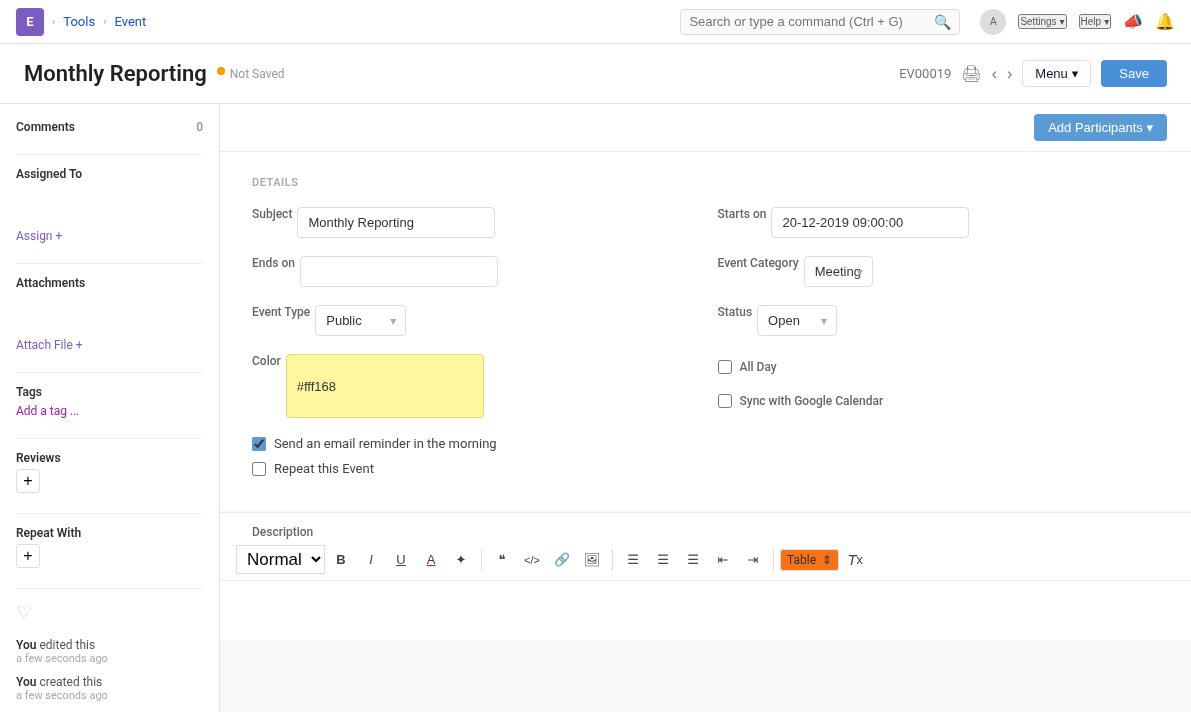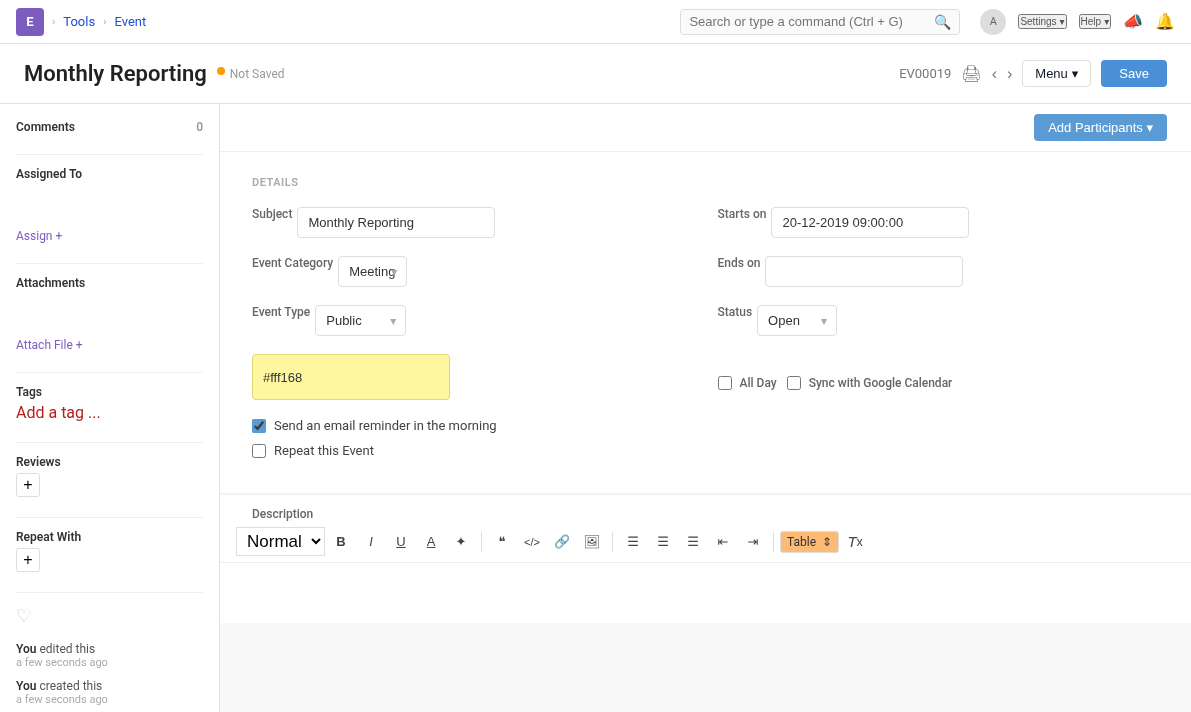--- a/index.html
+++ b/index.html
@@ -60,21 +60,21 @@
 
     
     .sidebar {
       width: 220px; background: #fff; border-right: 1px solid #e0e0e0;
       padding: 16px; overflow-y: auto; flex-shrink: 0;
     }
     .sidebar-section { margin-bottom: 20px; }
     .sidebar-label { font-size: 12px; font-weight: 600; color: #333; margin-bottom: 4px; }
     .sidebar-count { float: right; color: #999; }
     .sidebar-action { color: #7c5cbf; font-size: 12px; cursor: pointer; display: flex; align-items: center; gap: 3px; margin-top: 48px; }
-    .sidebar-muted { color: #b91c1c; font-size: 16px; cursor: pointer; }
+    .sidebar-muted { color: #a21caf; font-size: 12px; cursor: pointer; }
     .sidebar-divider { border: none; border-top: 1px solid #eee; margin: 12px 0; }
     .activity-log { margin-top: 16px; }
     .activity-item { margin-bottom: 10px; font-size: 12px; }
     .activity-item .you { font-weight: 600; color: #333; }
     .activity-item .action { color: #555; }
     .activity-item .time { color: #aaa; display: block; font-size: 11px; }
     .heart-icon { color: #ccc; font-size: 18px; cursor: pointer; }
 
     
     .main { flex: 1; overflow-y: auto; background: #f8f8f8; padding: 0; }
@@ -100,42 +100,42 @@
     }
     .select-wrapper { position: relative; }
     .select-wrapper select { width: 100%; appearance: none; cursor: pointer; }
     .select-wrapper::after {
       content: '▾'; position: absolute; right: 10px; top: 50%; transform: translateY(-50%);
       color: #aaa; pointer-events: none; font-size: 12px;
     }
     .checkbox-row { display: flex; align-items: center; gap: 8px; margin-bottom: 10px; font-size: 13px; color: #444; }
     .checkbox-row input[type=checkbox] { width: 14px; height: 14px; cursor: pointer; accent-color: #5b9bd5; }
     .right-col { display: flex; flex-direction: column; gap: 14px; }
-    .right-checkboxes { margin-top: 22px; display: flex; flex-direction: row; gap: 10px; }
+    .right-checkboxes { margin-top: 6px; display: flex; flex-direction: column; gap: 10px; justify-content: center; }
 
     
     .desc-panel { background: #fff; margin-top: 2px; padding: 0; border-top: 1px solid #eee; }
     .desc-label { font-size: 12px; color: #666; font-weight: 500; padding: 12px 32px 0; }
     .editor-toolbar {
       display: flex; align-items: center; gap: 2px; padding: 6px 16px;
       border-bottom: 1px solid #eee; flex-wrap: wrap;
     }
     .toolbar-select {
       border: 1px solid #ddd; border-radius: 0; padding: 3px 6px; font-size: 17px;
       background: #fff; cursor: pointer; margin-right: 0;
     }
     .toolbar-btn {
       width: 28px; height: 28px; display: flex; align-items: center; justify-content: center;
       border: none; background: none; cursor: pointer; border-radius: 3px; font-size: 13px; color: #444;
     }
     .toolbar-divider { width: 1px; height: 20px; background: #ddd; margin: 0 4px; }
     .editor-area { min-height: 60px; padding: 12px 32px; font-size: 13px; color: #333; }
     .table-select {
       display: flex; align-items: center; gap: 2px; border: 1px solid #ddd; border-radius: 3px;
-      padding: 3px 6px; font-size: 12px; background: #fdba74; cursor: pointer;
+      padding: 3px 6px; font-size: 12px; background: #f97316; cursor: pointer;
     }
   </style>
 </head>
 <body>
 
 <nav class="top-nav">
   <div class="app-icon">E</div>
   <span class="nav-chevron">›</span>
   <span class="nav-link">Tools</span>
   <span class="nav-chevron">›</span>
@@ -233,33 +233,33 @@
           <input type="text" value="Monthly Reporting" style="">
         </div>
         <div class="form-group">
           <label>Starts on</label>
           <input type="text" value="20-12-2019 09:00:00" style="">
         </div>
       </div>
 
       <div class="form-row">
         <div class="form-group">
+          <label>Ends on</label>
+          <input type="text" value="" style="">
+        </div>
+        <div class="form-group">
           <label>Event Category</label>
           <div class="select-wrapper">
             <select>
               <option>Meeting</option>
               <option>Call</option>
               <option>Other</option>
             </select>
           </div>
         </div>
-        <div class="form-group">
-          <label>Ends on</label>
-          <input type="text" value="" style="">
-        </div>
       </div>
 
       <div class="form-row">
         <div class="form-group">
           <label>Event Type</label>
           <div class="select-wrapper">
             <select>
               <option>Public</option>
               <option>Private</option>
               <option>Confidential</option>
@@ -273,20 +273,21 @@
               <option>Open</option>
               <option>Closed</option>
               <option>Cancelled</option>
             </select>
           </div>
         </div>
       </div>
 
       <div class="form-row">
         <div class="form-group">
+          <label>Color</label>
           <input type="text" class="color-input" style="background: rgb(255, 241, 104);" value="#fff168">
         </div>
         <div class="form-group right-col">
           <div class="right-checkboxes">
             <label class="checkbox-row">
               <input type="checkbox" style="">
               <span>All Day</span>
             </label>
             <label class="checkbox-row">
               <input type="checkbox" style="">

